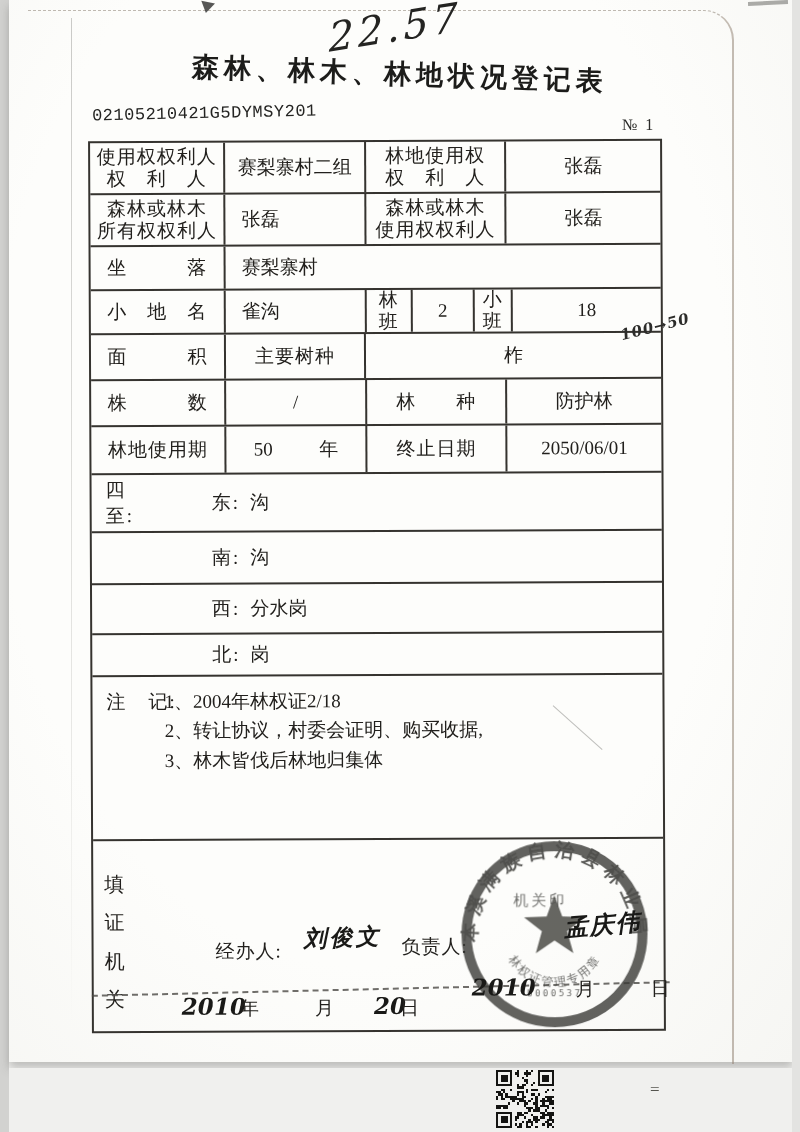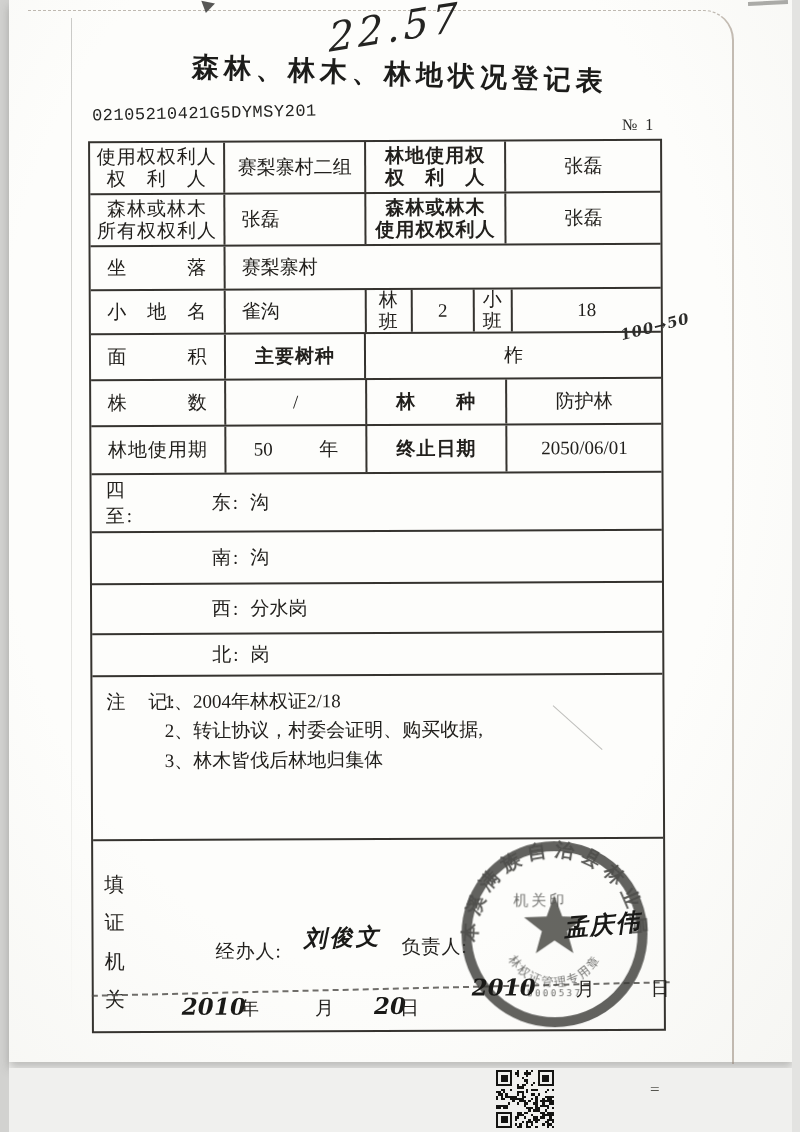--- a/index.html
+++ b/index.html
@@ -40,21 +40,21 @@
     transform:rotate(-0.25deg);background:transparent;font-size:19px;}
   .row{display:flex;border-bottom:2px solid var(--line);position:relative;}
   .row:last-child{border-bottom:none;}
   .cell{border-right:2px solid var(--line);display:flex;align-items:center;justify-content:center;
     padding:2px 4px;line-height:1.18;}
   .cell:last-child{border-right:none;flex:1;}
   .cell.lab{text-align:center;white-space:pre-line;letter-spacing:1px;}
   .cell.left{justify-content:flex-start;padding-left:16px;}
   .w135{width:135px;flex:none;}
   .w160{width:141px;flex:none;}
-  .w140{width:140px;flex:none;font-weight:bold;}
+  .w140{width:140px;flex:none;}
   .w68{width:46px;flex:none;}
   .w62{width:62px;flex:none;}
   .w58{width:38px;flex:none;}
   .h52{height:52px;} .h44{height:44px;} .h46{height:46px;} .h48{height:48px;}
   .h58{height:58px;} .h50{height:50px;} .h42{height:42px;} .h164{height:164px;} .h190{height:190px;}
 
   .bound-row{display:flex;align-items:center;padding-left:14px;}
   .bound-label{width:54px;letter-spacing:2px;}
   .bound-dir{margin-left:52px;letter-spacing:2px;}
   .bound-val{margin-left:10px;}

